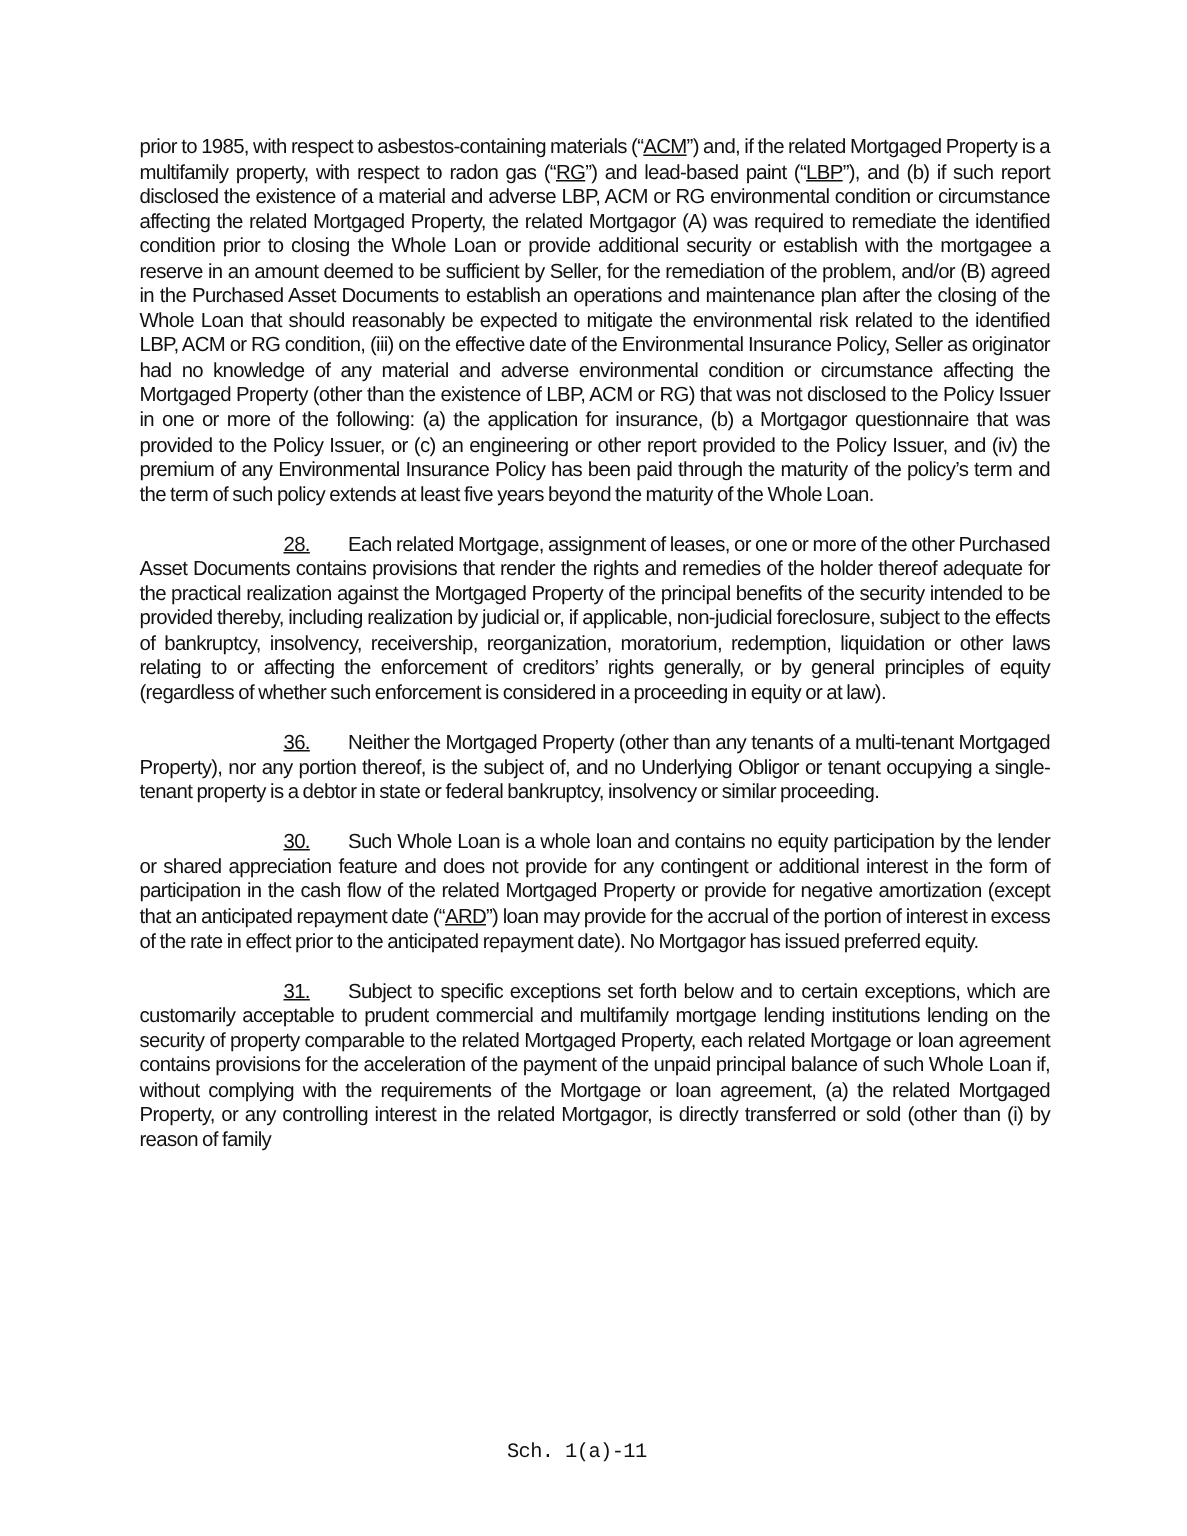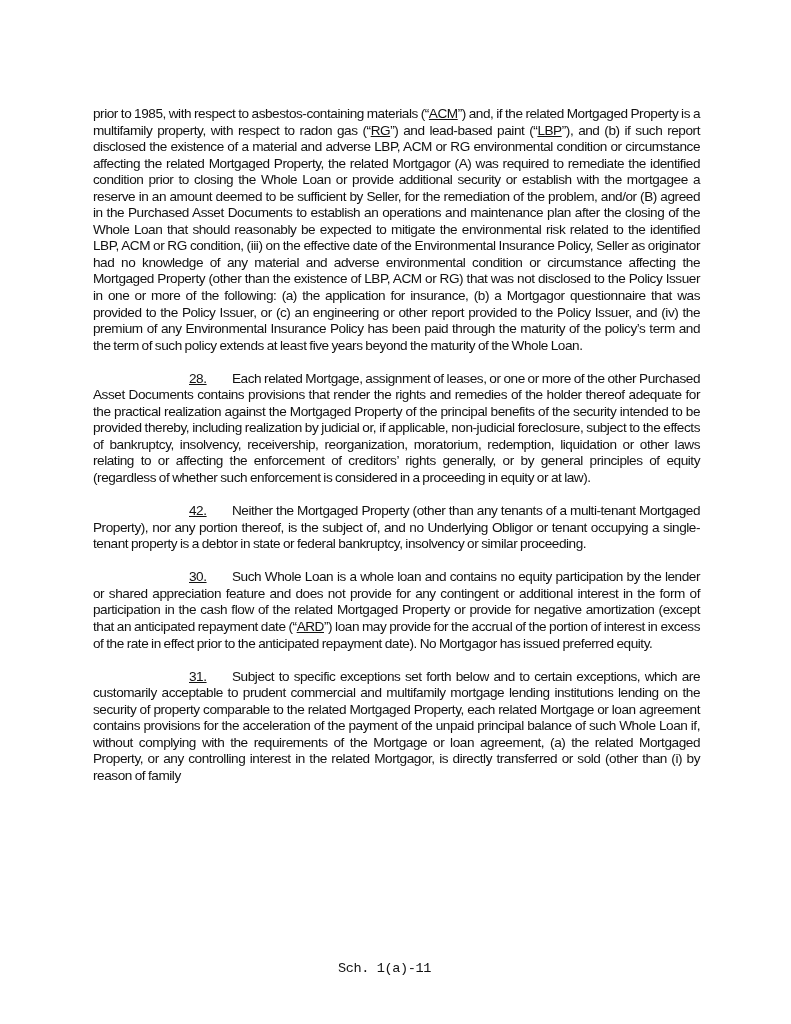--- a/index.html
+++ b/index.html
@@ -8,21 +8,20 @@
       position: absolute;
       left: 93px;
       top: 90px;
       width: 607px;
       color: #111111;
       font-family: "Liberation Sans", sans-serif;
       font-size: 13.6px;
       line-height: 16.55px;
       letter-spacing: -0.45px;
       word-spacing: -0.5px;
-      margin-top: 16px;
     }
     .para {
       margin: 0 0 16.55px 0;
       text-align: justify;
       text-align-last: left;
     }
     .para .num {
       display: inline-block;
       margin-left: 96px;
       width: 43px;
@@ -40,18 +39,18 @@
       letter-spacing: -0.4px;
       color: #111111;
     }
   </style>
 </head>
 <body>
 
 <div class="page">
   <p class="para"><span>prior to 1985, with respect to asbestos-containing materials (“</span><span class="u">ACM</span><span>”) and, if the related Mortgaged Property is a multifamily property, with respect to radon gas (“</span><span class="u">RG</span><span>”) and lead-based paint (“</span><span class="u">LBP</span><span>”), and (b) if such report disclosed the existence of a material and adverse LBP, ACM or RG environmental condition or circumstance affecting the related Mortgaged Property, the related Mortgagor (A) was required to remediate the identified condition prior to closing the Whole Loan or provide additional security or establish with the mortgagee a reserve in an amount deemed to be sufficient by Seller, for the remediation of the problem, and/or (B) agreed in the Purchased Asset Documents to establish an operations and maintenance plan after the closing of the Whole Loan that should reasonably be expected to mitigate the environmental risk related to the identified LBP, ACM or RG condition, (iii) on the effective date of the Environmental Insurance Policy, Seller as originator had no knowledge of any material and adverse environmental condition or circumstance affecting the Mortgaged Property (other than the existence of LBP, ACM or RG) that was not disclosed to the Policy Issuer in one or more of the following: (a) the application for insurance, (b) a Mortgagor questionnaire that was provided to the Policy Issuer, or (c) an engineering or other report provided to the Policy Issuer, and (iv) the premium of any Environmental Insurance Policy has been paid through the maturity of the policy’s term and the term of such policy extends at least five years beyond the maturity of the Whole Loan.</span></p>
   <p class="para"><span class="num">28.</span><span>Each related Mortgage, assignment of leases, or one or more of the other Purchased Asset Documents contains provisions that render the rights and remedies of the holder thereof adequate for the practical realization against the Mortgaged Property of the principal benefits of the security intended to be provided thereby, including realization by judicial or, if applicable, non-judicial foreclosure, subject to the effects of bankruptcy, insolvency, receivership, reorganization, moratorium, redemption, liquidation or other laws relating to or affecting the enforcement of creditors’ rights generally, or by general principles of equity (regardless of whether such enforcement is considered in a proceeding in equity or at law).</span></p>
-  <p class="para"><span class="num">42.</span><span>Neither the Mortgaged Property (other than any tenants of a multi-tenant Mortgaged Property), nor any portion thereof, is the subject of, and no Underlying Obligor or tenant occupying a single-tenant property is a debtor in state or federal bankruptcy, insolvency or similar proceeding.</span></p>
+  <p class="para"><span class="num">36.</span><span>Neither the Mortgaged Property (other than any tenants of a multi-tenant Mortgaged Property), nor any portion thereof, is the subject of, and no Underlying Obligor or tenant occupying a single-tenant property is a debtor in state or federal bankruptcy, insolvency or similar proceeding.</span></p>
   <p class="para"><span class="num">30.</span><span>Such Whole Loan is a whole loan and contains no equity participation by the lender or shared appreciation feature and does not provide for any contingent or additional interest in the form of participation in the cash flow of the related Mortgaged Property or provide for negative amortization (except that an anticipated repayment date (“</span><span class="u">ARD</span><span>”) loan may provide for the accrual of the portion of interest in excess of the rate in effect prior to the anticipated repayment date).  No Mortgagor has issued preferred equity.</span></p>
   <p class="para"><span class="num">31.</span><span>Subject to specific exceptions set forth below and to certain exceptions, which are customarily acceptable to prudent commercial and multifamily mortgage lending institutions lending on the security of property comparable to the related Mortgaged Property, each related Mortgage or loan agreement contains provisions for the acceleration of the payment of the unpaid principal balance of such Whole Loan if, without complying with the requirements of the Mortgage or loan agreement, (a) the related Mortgaged Property, or any controlling interest in the related Mortgagor, is directly transferred or sold (other than (i) by reason of family</span></p>
 </div>
 
 <div class="footer">Sch. 1(a)-11</div>
 
 </body></html>

